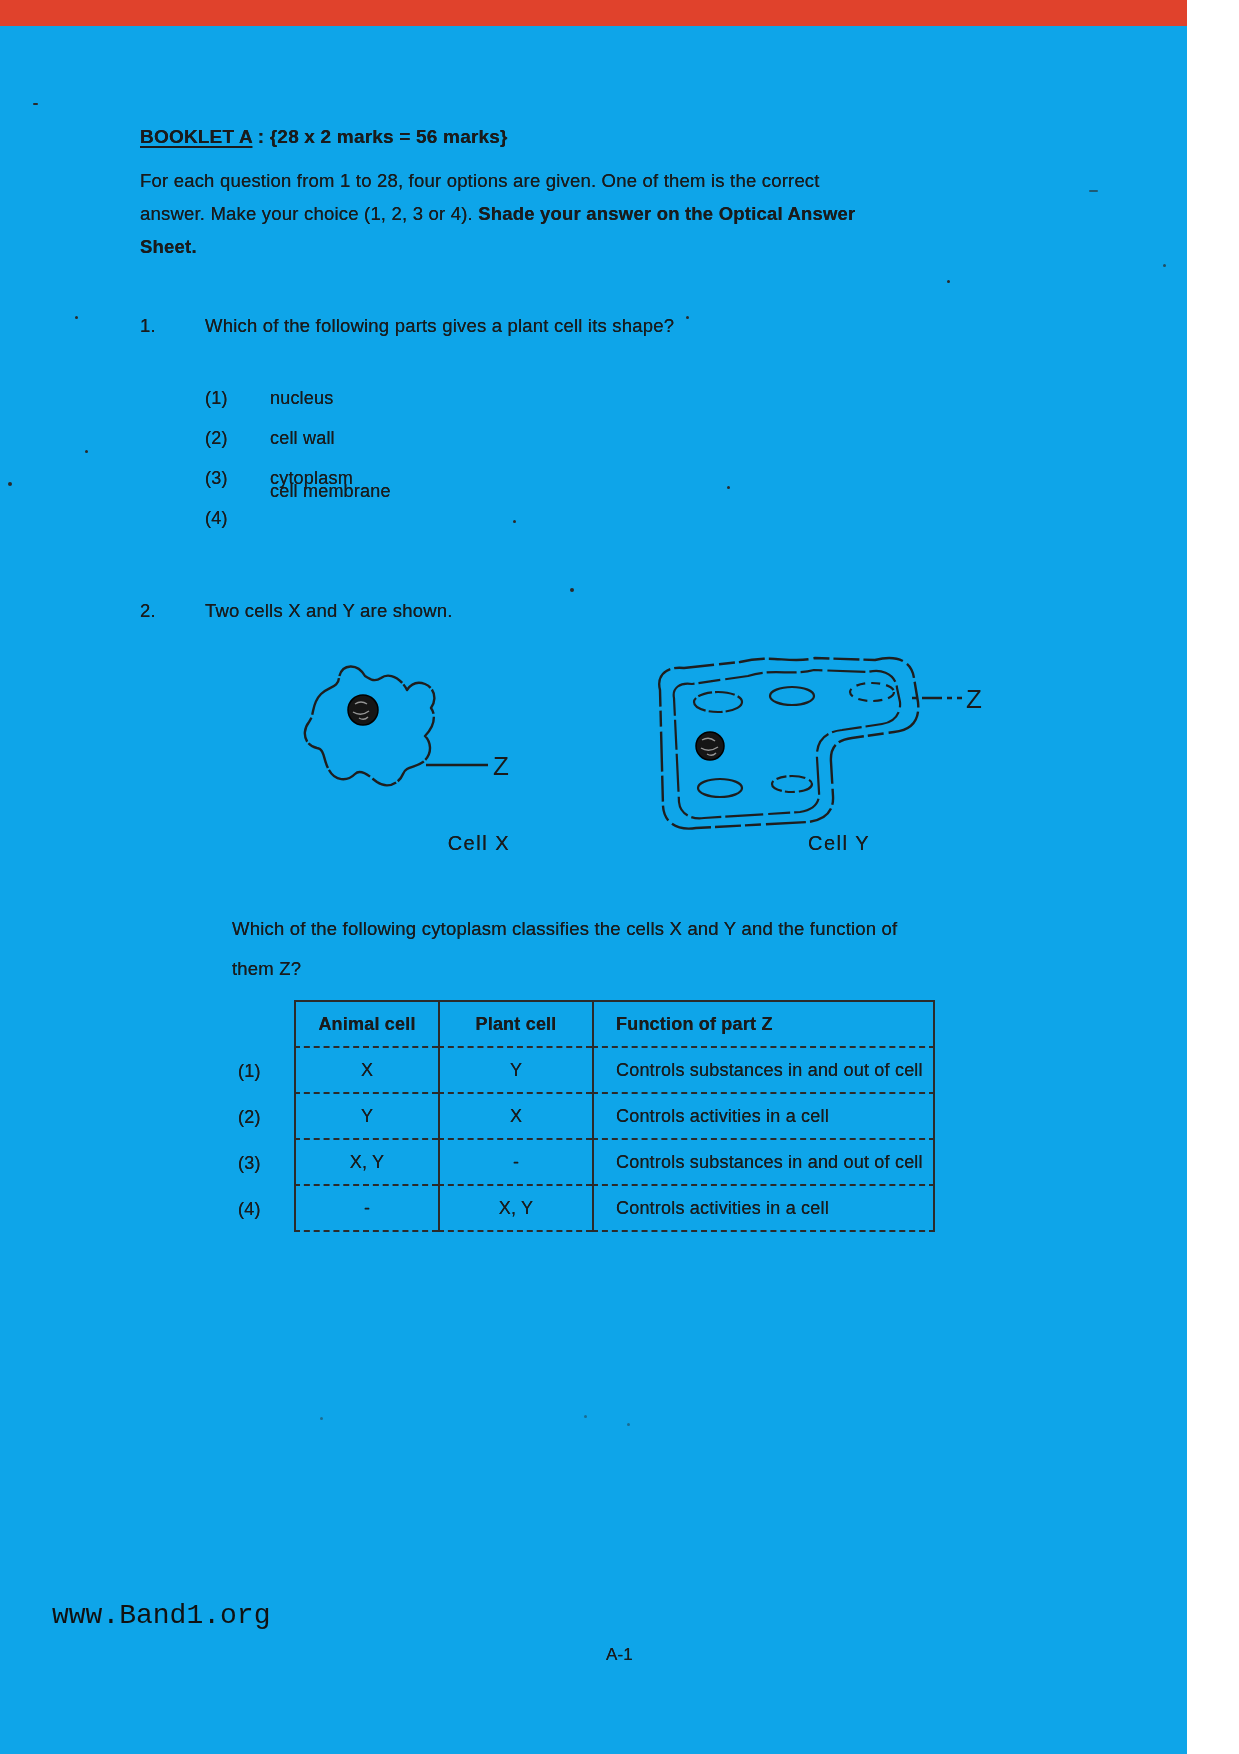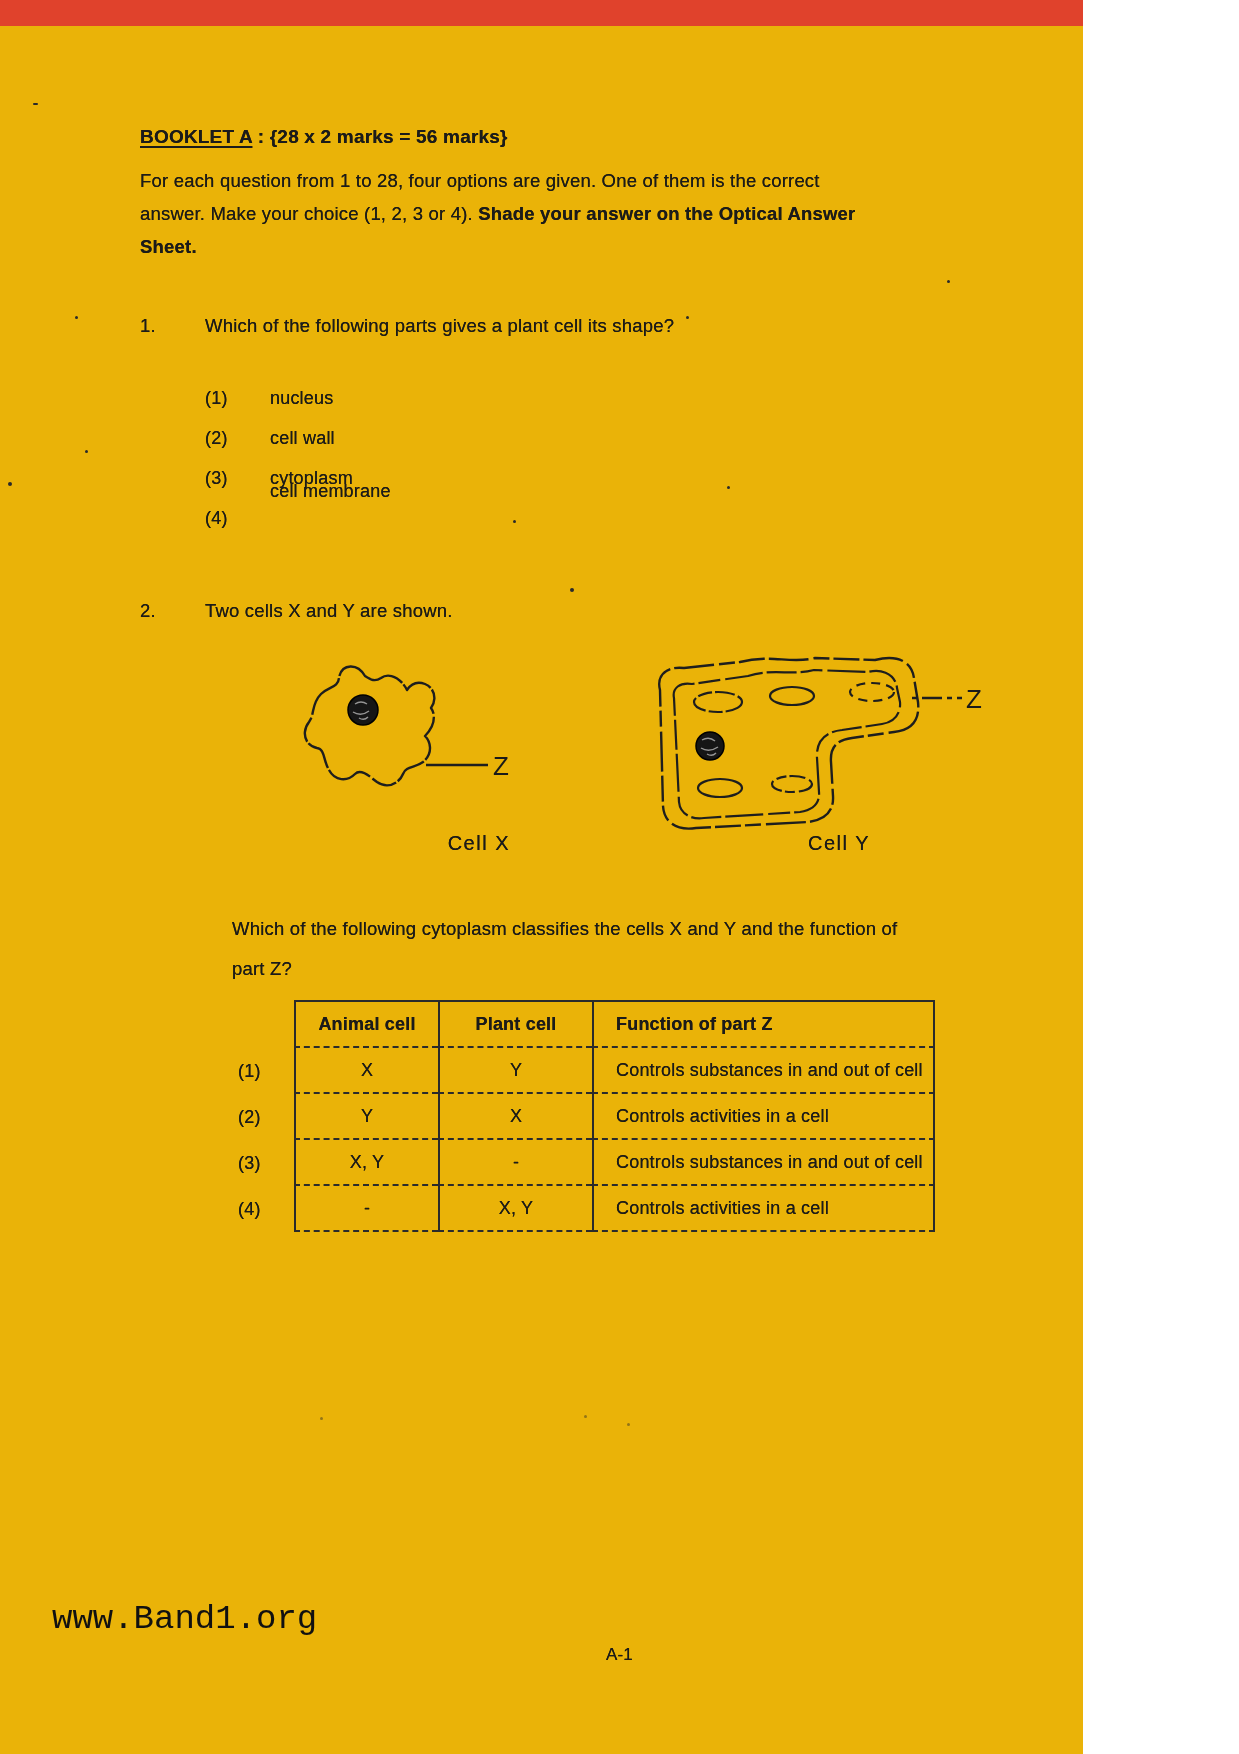--- a/index.html
+++ b/index.html
@@ -1,20 +1,20 @@
 <!DOCTYPE html>
 <html><head>
 <meta charset="utf-8">
 <style>
   html, body { margin:0; padding:0; background:#ffffff; }
   .page {
     position: relative;
-    width: 1083px;
+    width: 1187px;
     height: 1754px;
-    background: #eab308;
+    background: #0ea5e9;
     overflow: hidden;
     font-family: "Liberation Sans", sans-serif;
     color: #1b1b1b;
   }
   .ink { text-shadow: 0 0 0.6px rgba(10,10,10,.85); letter-spacing: .2px; }
 
   .top-bar { position:absolute; top:0; left:0; width:100%; height:26px; background:#e0422c; }
 
   .booklet-line { position:absolute; left:140px; top:126px; font-size:19px; font-weight:bold; white-space:nowrap; }
   .booklet-title { text-decoration: underline; text-underline-offset: 3px; text-decoration-thickness: 2px; }
@@ -41,21 +41,21 @@
     box-sizing:border-box;
   }
   .tc-a { width:144px; }
   .tc-p { width:154px; }
   .tc-f { width:343px; justify-content:flex-start; padding-left:22px; border-right:2px solid #2b2b2b; }
   .trow-h .tcell { border-top:2px solid #2b2b2b; font-weight:bold; height:48px; }
   .trow-d .tcell { height:46px; }
   .trow-h .tnum, .trow-d .tnum { border:none; }
 
   .footer-page { position:absolute; left:0; top:1645px; width:1239px; text-align:center; font-size:17px; }
-  .watermark { position:absolute; left:52px; top:1600px; font-family:"Liberation Mono", monospace; font-size:34px; color:#111; }
+  .watermark { position:absolute; left:52px; top:1600px; font-family:"Liberation Mono", monospace; font-size:28px; color:#111; }
 
   .speck { position:absolute; background:#2a2a2a; border-radius:50%; }
   .speck.dash { border-radius:1px; }
   svg text { font-family:"Liberation Sans", sans-serif; }
 </style>
 </head>
 <body>
 
 <div class="page">
 
@@ -132,21 +132,21 @@
     <ellipse cx="80" cy="138" rx="22" ry="9" fill="none" stroke="#1e1e1e" stroke-width="2.2"></ellipse>
     <ellipse cx="152" cy="134" rx="20" ry="8" fill="none" stroke="#1e1e1e" stroke-width="2.2" stroke-dasharray="16 4 10 3"></ellipse>
     <circle cx="70" cy="96" r="14" fill="#161616" stroke="#000" stroke-width="1.5"></circle>
     <path d="M62,90 q7,-4 13,1 M61,98 q8,5 17,-1 M67,104 q5,3 9,-1" stroke="#fff" stroke-width="1.4" fill="none" opacity=".55"></path>
     <line x1="272" y1="48" x2="322" y2="48" stroke="#1e1e1e" stroke-width="2.4" stroke-dasharray="5 5 20 5"></line>
     <text x="326" y="58" font-size="26" fill="#1a1a1a">Z</text>
   </svg>
   <div class="cell-label ink" style="left:640px; top:832px; width:230px;">Cell Y</div>
 
   <div class="subtext ink" style="top:918px;">Which of the following cytoplasm classifies the cells X and Y and the function of</div>
-  <div class="subtext ink" style="top:958px;">part Z?</div>
+  <div class="subtext ink" style="top:958px;">them Z?</div>
 
   <div class="qtable">
     <div class="trow trow-h">
       <div class="tnum"></div>
       <div class="tcell tc-a ink">Animal cell</div>
       <div class="tcell tc-p ink">Plant cell</div>
       <div class="tcell tc-f ink">Function of part Z</div>
     </div>
     <div class="trow trow-d">
       <div class="tnum ink">(1)</div>

